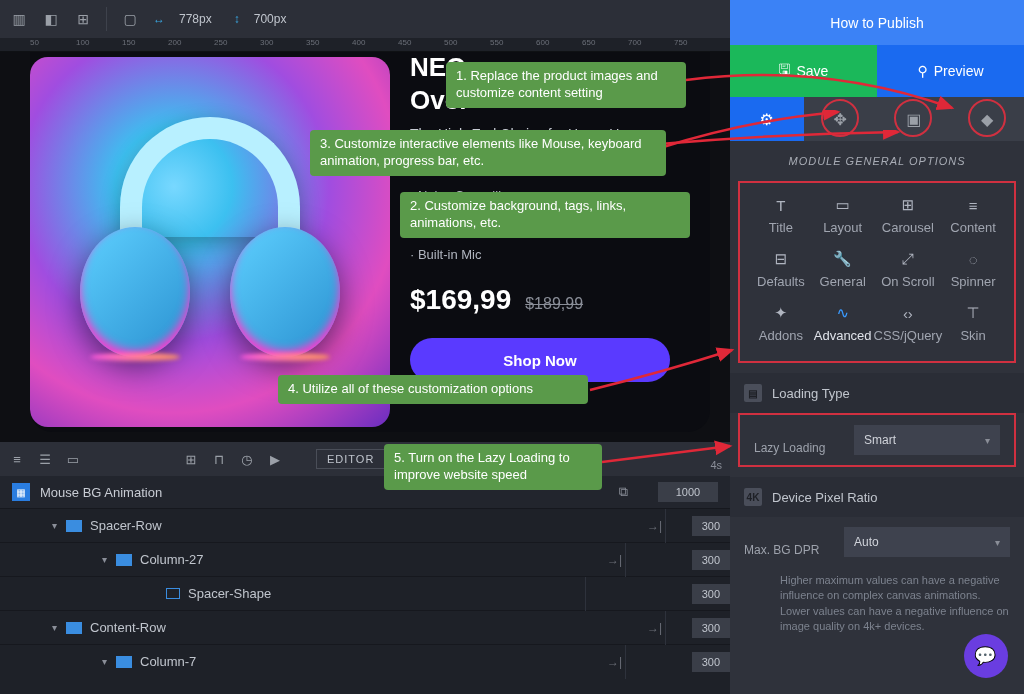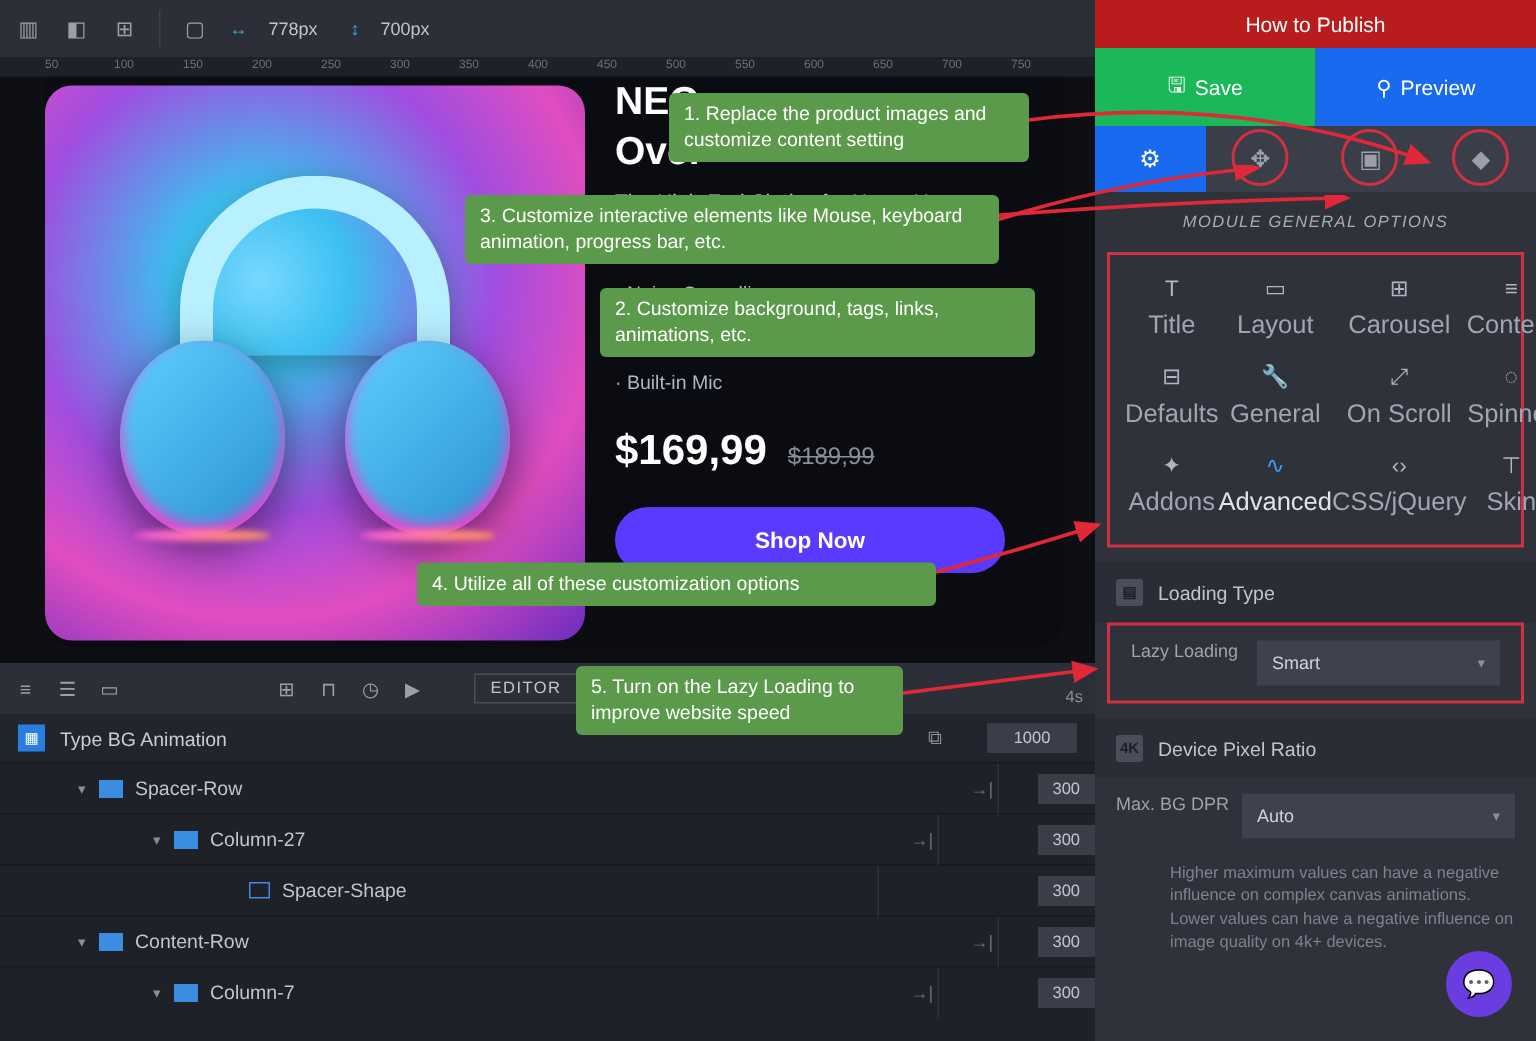--- a/index.html
+++ b/index.html
@@ -59,40 +59,40 @@
 .tree-row .caret { color: #8a8e98; font-size: 10px; width: 14px; }
 .tree-row .rowtype { width: 16px; height: 12px; display: inline-block; margin-right: 8px; }
 .rowtype.blue { background: #3a8de0; }
 .rowtype.outline { border: 1px solid #3a8de0; background: transparent; width: 14px; height: 11px; }
 .tree-row .label { font-size: 13px; color: #c0c5cd; flex: 0 0 auto; }
 .tree-row .vbar { width: 1px; height: 34px; background: #2e323c; margin-right: 8px; }
 .tree-row .nbox { height: 20px; padding: 0 10px; background: #3a3e48; color: #c0c5cd; font-size: 11px; display: flex; align-items: center; }
 
 
 .right-panel { position: absolute; right: 0; top: 0; width: 294px; height: 694px; background: #2f323b; }
-.rp-header { height: 32px; background: #b91c1c; color: #fff; display: flex; align-items: center; justify-content: center; font-size: 14px; }
+.rp-header { height: 45px; background: #3b82f6; color: #fff; display: flex; align-items: center; justify-content: center; font-size: 14px; }
 .rp-actions { height: 52px; display: flex; }
 .rp-save { flex: 1; background: #1bb85a; color: #fff; display: flex; align-items: center; justify-content: center; gap: 6px; font-size: 14px; }
 .rp-preview { flex: 1; background: #1a6af0; color: #fff; display: flex; align-items: center; justify-content: center; gap: 6px; font-size: 14px; }
 .rp-tabs { height: 44px; display: flex; background: #3a3e48; }
 .rp-tab { flex: 1; display: flex; align-items: center; justify-content: center; color: #9ba0a8; font-size: 16px; position: relative; }
 .rp-tab.active { background: #1a6af0; color: #fff; }
 .rp-section-title { height: 40px; display: flex; align-items: center; justify-content: center; font-size: 11px; color: #a8acb5; letter-spacing: 1px; font-style: italic; }
 
 .opt-grid { display: grid; grid-template-columns: repeat(4, 1fr); gap: 6px 0; padding: 8px 10px 14px; border: 2px solid #d03040; margin: 0 8px; }
 .opt { display: flex; flex-direction: column; align-items: center; gap: 5px; padding: 4px 0; }
 .opt .oi { width: 20px; height: 20px; display: flex; align-items: center; justify-content: center; color: #b0b5c0; font-size: 15px; }
-.opt .ol { font-size: 17px; color: #a0a5b0; white-space: nowrap; text-align: center; }
+.opt .ol { font-size: 13px; color: #a0a5b0; white-space: nowrap; text-align: center; }
 .opt.active .oi { color: #3a9aff; }
 .opt.active .ol { color: #e0e3ea; }
 
 .rp-sec-head { height: 40px; display: flex; align-items: center; padding: 0 14px; gap: 10px; background: #2a2d36; margin-top: 10px; font-size: 13px; color: #c0c5cd; }
 .rp-sec-head .bic { width: 18px; height: 18px; background: #4a4e5a; display: flex; align-items: center; justify-content: center; font-size: 10px; color: #1e2026; font-weight: bold; border-radius: 2px; }
 
-.rp-row { display: flex; align-items: flex-start; padding: 10px 14px; gap: 6px; }
+.rp-row { display: flex; align-items: flex-end; padding: 10px 14px; gap: 22px; }
 .rp-row .rlabel { font-size: 12px; color: #9da2ac; width: 78px; }
 .rp-select { flex: 1; height: 30px; background: #3e424e; color: #d0d3da; font-size: 12px; display: flex; align-items: center; padding: 0 10px; position: relative; }
 .rp-select::after { content: '▾'; position: absolute; right: 10px; color: #8a8e98; font-size: 10px; }
 .lazy-box { border: 2px solid #d03040; margin: 0 8px; }
 .rp-help { font-size: 11px; color: #7c828e; padding: 6px 14px 10px 50px; line-height: 1.4; }
 
 .chat-btn { position: absolute; right: 16px; bottom: 16px; width: 44px; height: 44px; border-radius: 50%; background: #6a3de0; display: flex; align-items: center; justify-content: center; color: #fff; font-size: 18px; }
 
 
 .red-circle { position: absolute; border: 2px solid #d03040; border-radius: 50%; pointer-events: none; }
@@ -165,21 +165,21 @@
         <div class="price-old">$189,99</div>
       </div>
       <div class="shop-btn">Shop Now</div>
     </div>
   </div>
 </div>
 
 <div class="callout" style="top:62px; left:446px; width:240px">1. Replace the product images and customize content setting</div>
 <div class="callout" style="top:192px; left:400px; width:290px">2. Customize background, tags, links, animations, etc.</div>
 <div class="callout" style="top:130px; left:310px; width:356px">3. Customize interactive elements like Mouse, keyboard animation, progress bar, etc.</div>
-<div class="callout" style="top:375px; left:278px; width:346px">4. Utilize all of these customization options</div>
+<div class="callout" style="top:375px; left:278px; width:310px">4. Utilize all of these customization options</div>
 <div class="callout" style="top:444px; left:384px; width:218px">5. Turn on the Lazy Loading to improve website speed</div>
 
 <svg class="red-arrow" style="top:60px; left:684px; width:280px; height:60px">
     <defs>
       <marker id="ah1" markerWidth="8" markerHeight="8" refX="6" refY="3" orient="auto">
         <path d="M0,0 L7,3 L0,6 Z" fill="#e02838"></path>
       </marker>
     </defs>
     <path d="M2,20 Q140,2 268,48" stroke="#e02838" stroke-width="2.5" fill="none" marker-end="url(#ah1)"></path>
   </svg>
@@ -206,21 +206,21 @@
   <div class="mb-icon">◷</div>
   <div class="mb-icon">▶</div>
   <div style="width:12px"></div>
   <div class="editor-btn">EDITOR</div>
   <div class="s4">4s</div>
 </div>
 
 <div class="tree-area">
   <div class="tree-head">
     <div class="th-icon">▦</div>
-    <div class="title">Type BG Animation</div>
+    <div class="title">Mouse BG Animation</div>
     <div class="copy-icon">⧉</div>
     <div class="numbox">1000</div>
   </div>
   <div id="tree-rows">
       <div class="tree-row">
         <span class="indent" style="width: 40px;"></span>
         <span class="caret">▾</span>
         <span class="rowtype blue"></span>
         <span class="label">Spacer-Row</span>
         <span style="margin-left: auto; color: rgb(107, 111, 120); font-size: 12px; width: 20px; text-align: center;">→|</span>

